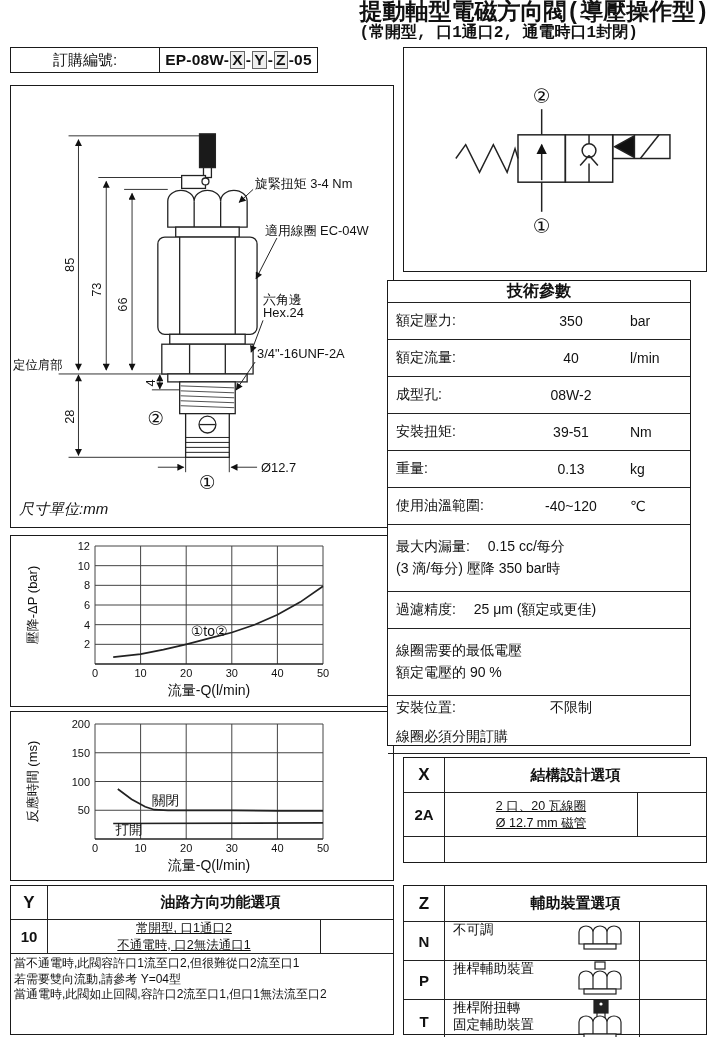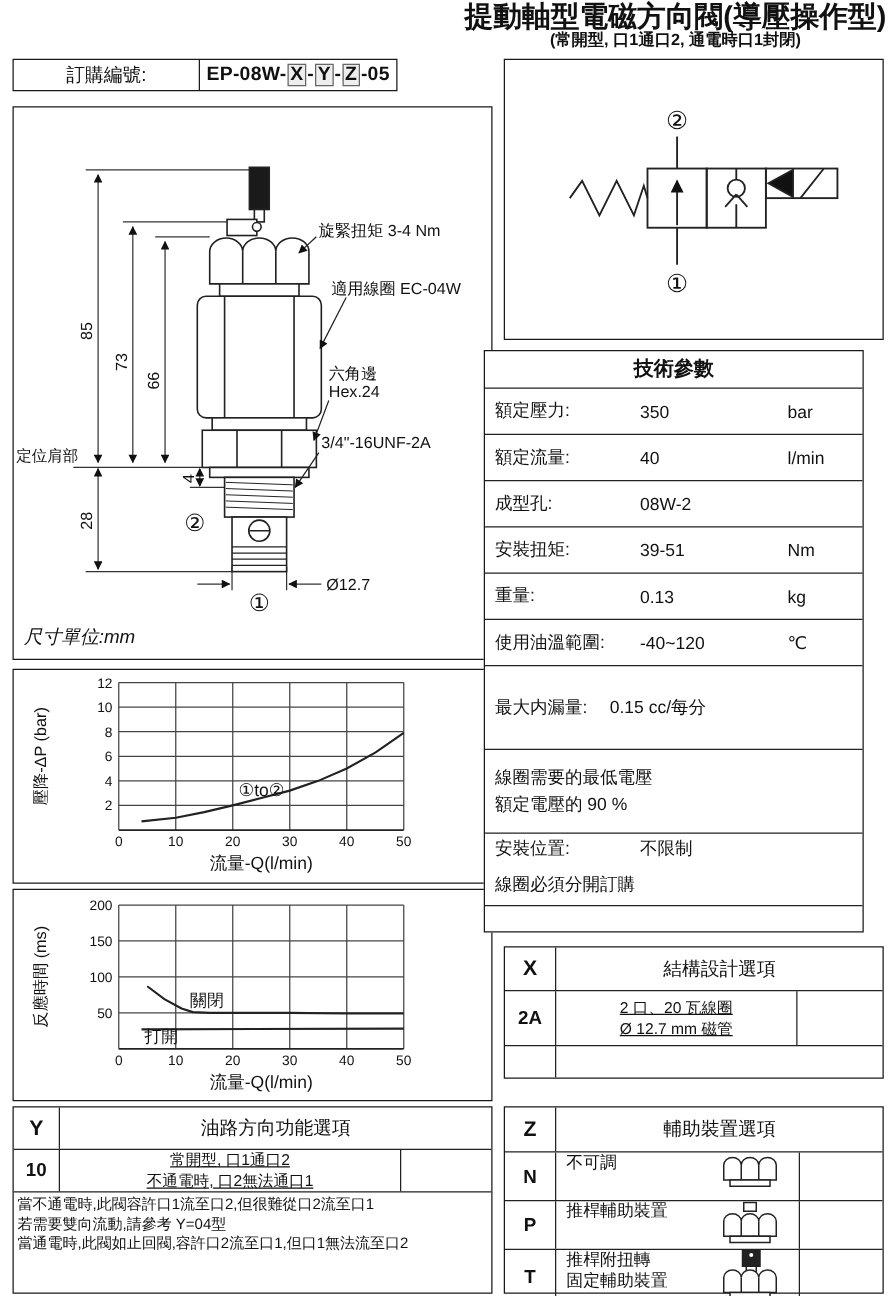--- a/index.html
+++ b/index.html
@@ -1,49 +1,49 @@
 <!DOCTYPE html>
 <html><head>
 <meta charset="utf-8">
 <style>
   html,body{margin:0;padding:0;background:#fff;}
   .page{position:relative;width:713px;height:1037px;background:#fff;overflow:hidden;
         font-family:"Liberation Sans","DejaVu Sans",sans-serif;color:#111;}
   .box{position:absolute;border:1.6px solid #1a1a1a;background:#fff;box-sizing:border-box;}
   
-  .title-block{position:absolute;top:1px;right:4px;text-align:center;font-family:Liberation Sans, sans-serif;margin-left:12px;}
+  .title-block{position:absolute;top:1px;right:4px;text-align:left;font-family:Liberation Mono, monospace;margin-left:12px;}
   .main-title{font-size:23px;font-weight:bold;line-height:1.05;}
-  .sub-title{font-size:13px;font-weight:bold;line-height:1.1;}
+  .sub-title{font-size:16px;font-weight:bold;line-height:1.1;}
   
   .order-box{left:10px;top:47px;width:308px;height:26px;display:flex;}
   .order-label{width:148px;border-right:1.6px solid #1a1a1a;display:flex;align-items:center;justify-content:center;font-size:15px;}
   .order-code{flex:1;display:flex;align-items:center;justify-content:center;font-weight:bold;font-size:15.5px;letter-spacing:.2px;}
   .order-code .boxed{border:1px solid #666;background:#eee;padding:0 1px;margin:0 1px;line-height:1.05;}
   
   .draw-box{left:10px;top:85px;width:384px;height:443px;}
   .unit-note{position:absolute;left:8px;bottom:8px;font-size:15px;font-style:italic;}
   .chart-box.c1{left:10px;top:535px;width:384px;height:172px;}
   .chart-box.c2{left:10px;top:711px;width:384px;height:170px;}
   .symbol-box{left:403px;top:47px;width:304px;height:225px;}
   .tech-box{left:387px;top:280px;width:304px;height:466px;display:flex;flex-direction:column;}
   .x-box{left:403px;top:757px;width:304px;height:106px;}
   .y-box{left:10px;top:885px;width:384px;height:150px;display:flex;flex-direction:column;}
   .z-box{left:403px;top:885px;width:304px;height:150px;display:flex;flex-direction:column;}
   
   .t-head{height:29px;border-bottom:1.3px solid #222;display:flex;align-items:center;justify-content:center;font-weight:bold;font-size:16px;}
   .t-row{display:flex;align-items:center;border-bottom:1.3px solid #222;padding:0 8px;font-size:14px;flex:none;}
   .t-row .lab{width:116px;}
-  .t-row .val{flex:1;}
+  .t-row .val{flex:1;text-align:center;}
   .t-row .un{width:52px;text-align:left;}
   .t-row2{display:flex;flex-direction:column;justify-content:center;border-bottom:1.3px solid #222;padding:2px 8px;font-size:14px;line-height:1.55;flex:none;}
   .h36{height:36px}.h62{height:62px}.h33{height:33px}.h24{height:24px;border-bottom:none;}
   
   .tbl-header{display:flex;border-bottom:1.3px solid #222;flex:none;}
   .tbl-header .code-cell{display:flex;align-items:center;justify-content:center;font-weight:bold;font-size:17px;border-right:1.3px solid #222;}
-  .tbl-header .title-cell{flex:1;display:flex;align-items:center;justify-content:center;font-weight:normal;font-size:15px;}
+  .tbl-header .title-cell{flex:1;display:flex;align-items:center;justify-content:center;font-weight:bold;font-size:15px;}
   .tbl-row{display:flex;border-bottom:1.3px solid #222;flex:none;}
   .tbl-row .code-cell{display:flex;align-items:center;justify-content:center;font-weight:bold;font-size:15px;border-right:1.3px solid #222;}
   .tbl-row .text-cell{flex:1;display:flex;flex-direction:column;align-items:center;justify-content:center;font-size:12.5px;line-height:1.3;text-align:center;text-decoration:underline;}
   .tbl-row .end-cell{border-left:1.3px solid #222;}
   .w36{width:36px}.w40{width:40px}.w72{width:72px}.w68{width:68px}
   .y-notes{flex:1;padding:2px 3px;font-size:12px;line-height:1.3;}
   .z-row{display:flex;border-bottom:1.3px solid #222;flex:none;align-items:stretch;}
   .z-row:last-child{border-bottom:none;flex:1;}
   .z-row .code-cell{width:40px;display:flex;align-items:center;justify-content:center;font-weight:bold;font-size:15px;border-right:1.3px solid #222;}
   .z-row .z-content{flex:1;display:flex;align-items:flex-start;font-size:13.5px;line-height:1.25;padding-left:8px;}
@@ -280,20 +280,24 @@
         <span class="val">0.13</span>
         <span class="un">kg</span>
     </div>
     <div class="t-row h36">
       <span class="lab">使用油溫範圍:</span>
         <span class="val">-40~120</span>
         <span class="un">℃</span>
     </div>
     <div class="t-row2 h62">
       <span>最大内漏量:　 0.15 cc/每分</span>
+        <span>(3 滴/每分) 壓降 350 bar時</span>
+    </div>
+    <div class="t-row h36">
+      <span>過濾精度:　 25 μm (額定或更佳)</span>
     </div>
     <div class="t-row2 h62">
       <span>線圈需要的最低電壓</span>
         <span>額定電壓的 90 %</span>
     </div>
     <div class="t-row h24">
       <span class="lab">安裝位置:</span>
         <span class="val">不限制</span>
         <span class="un"></span>
     </div>

